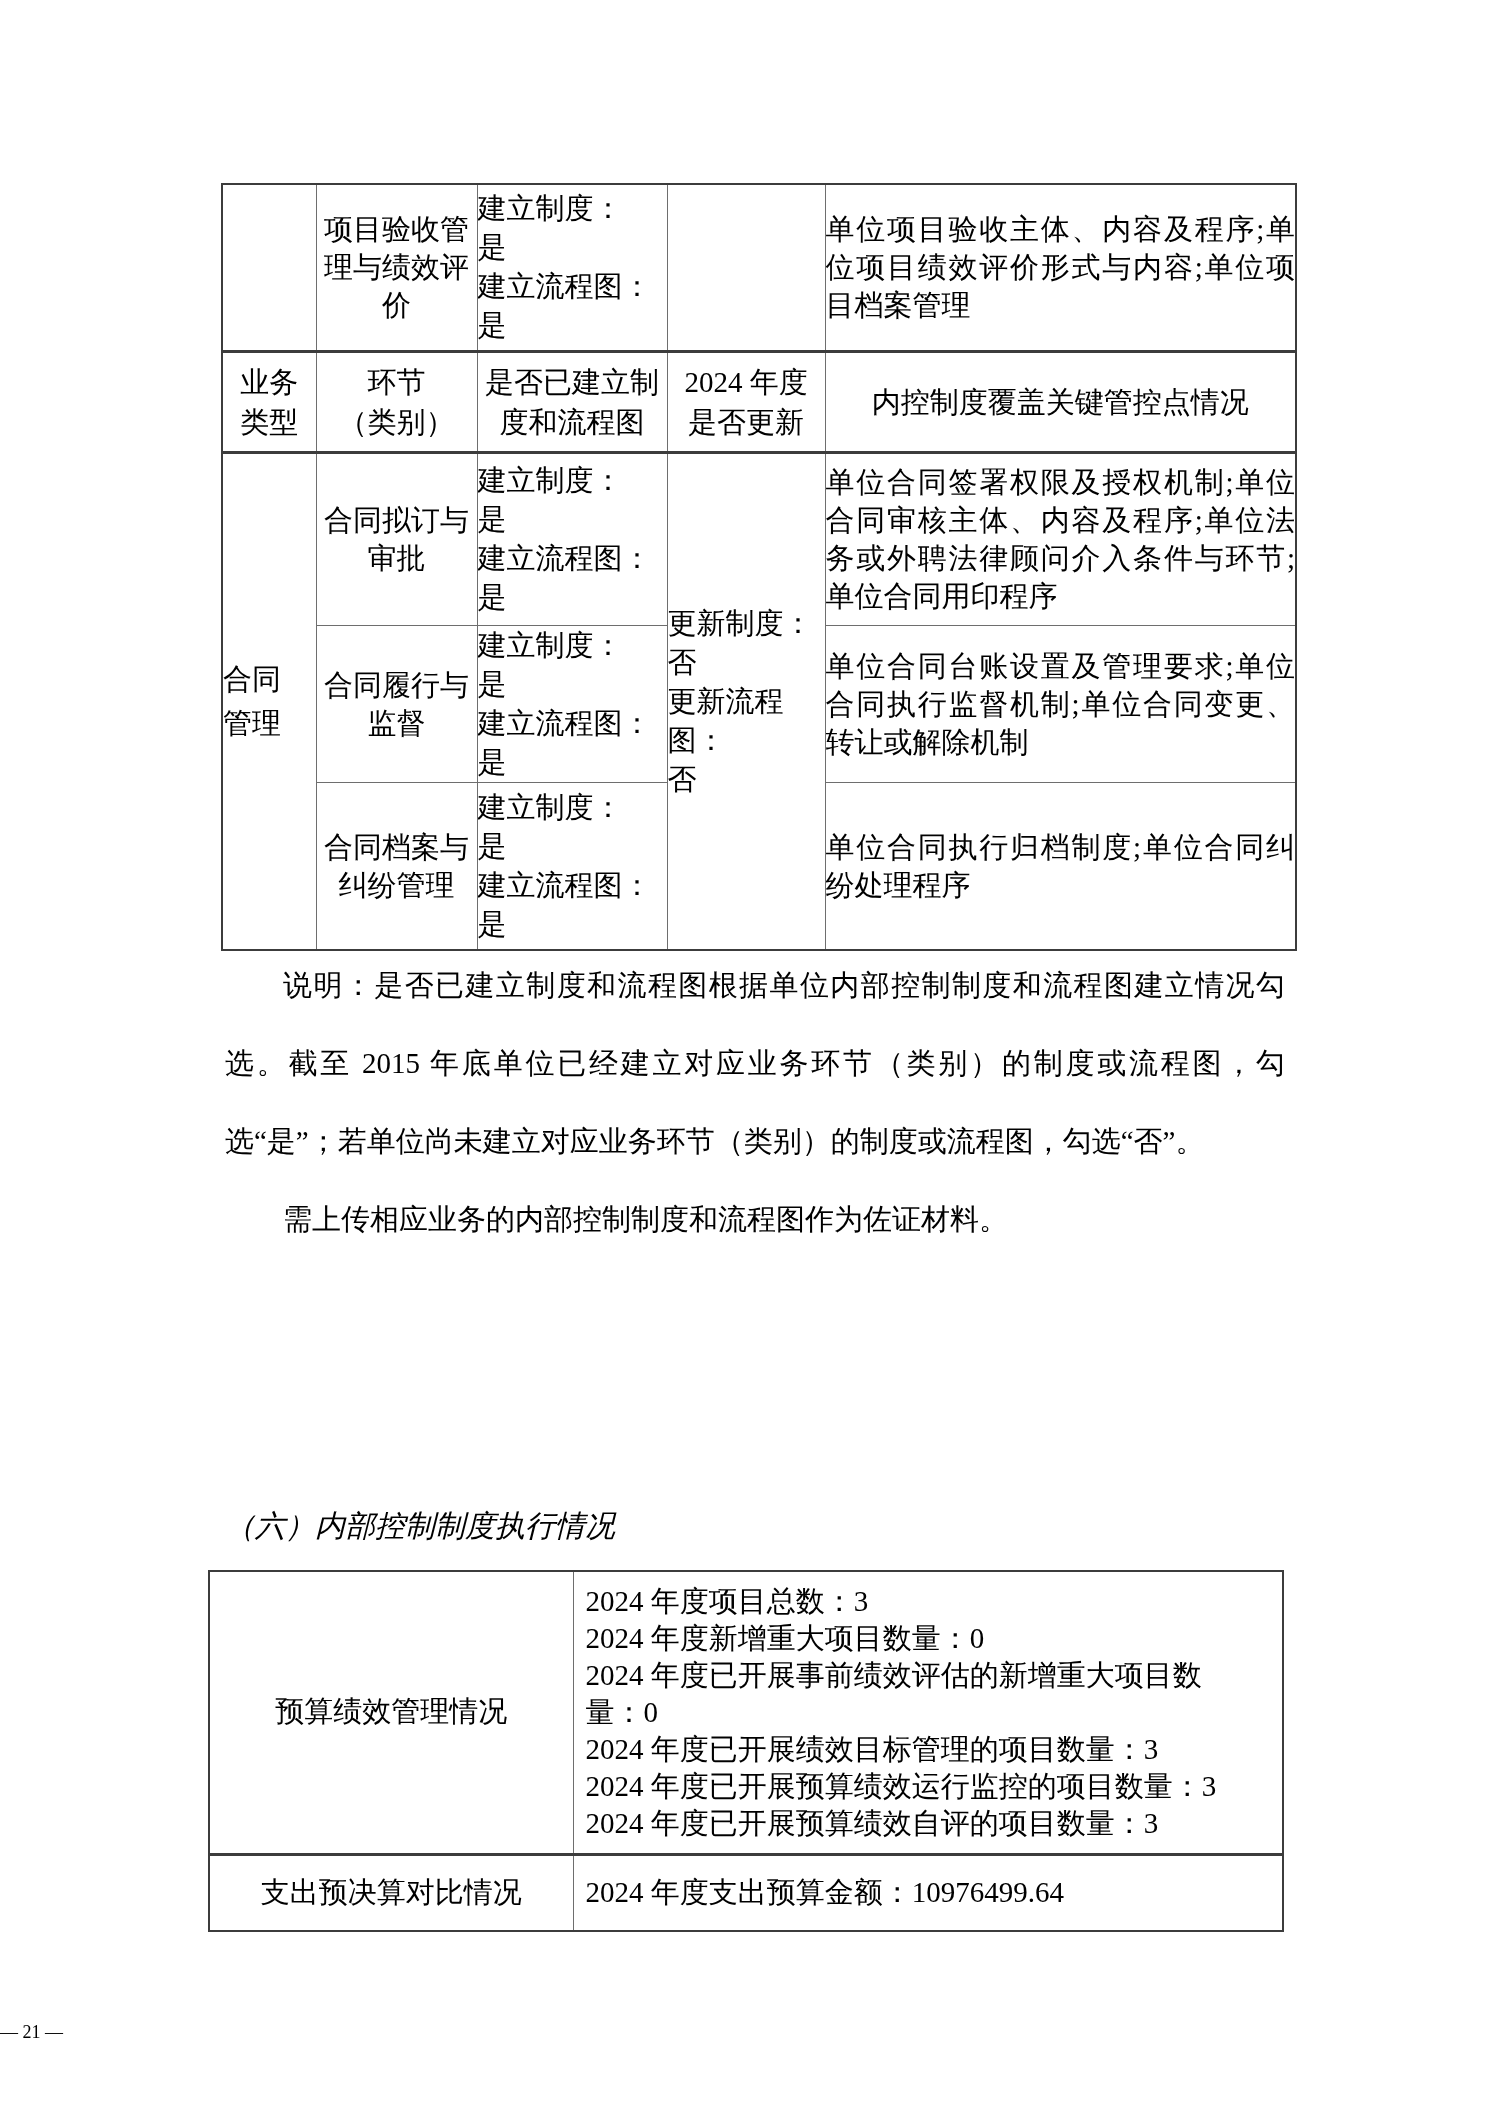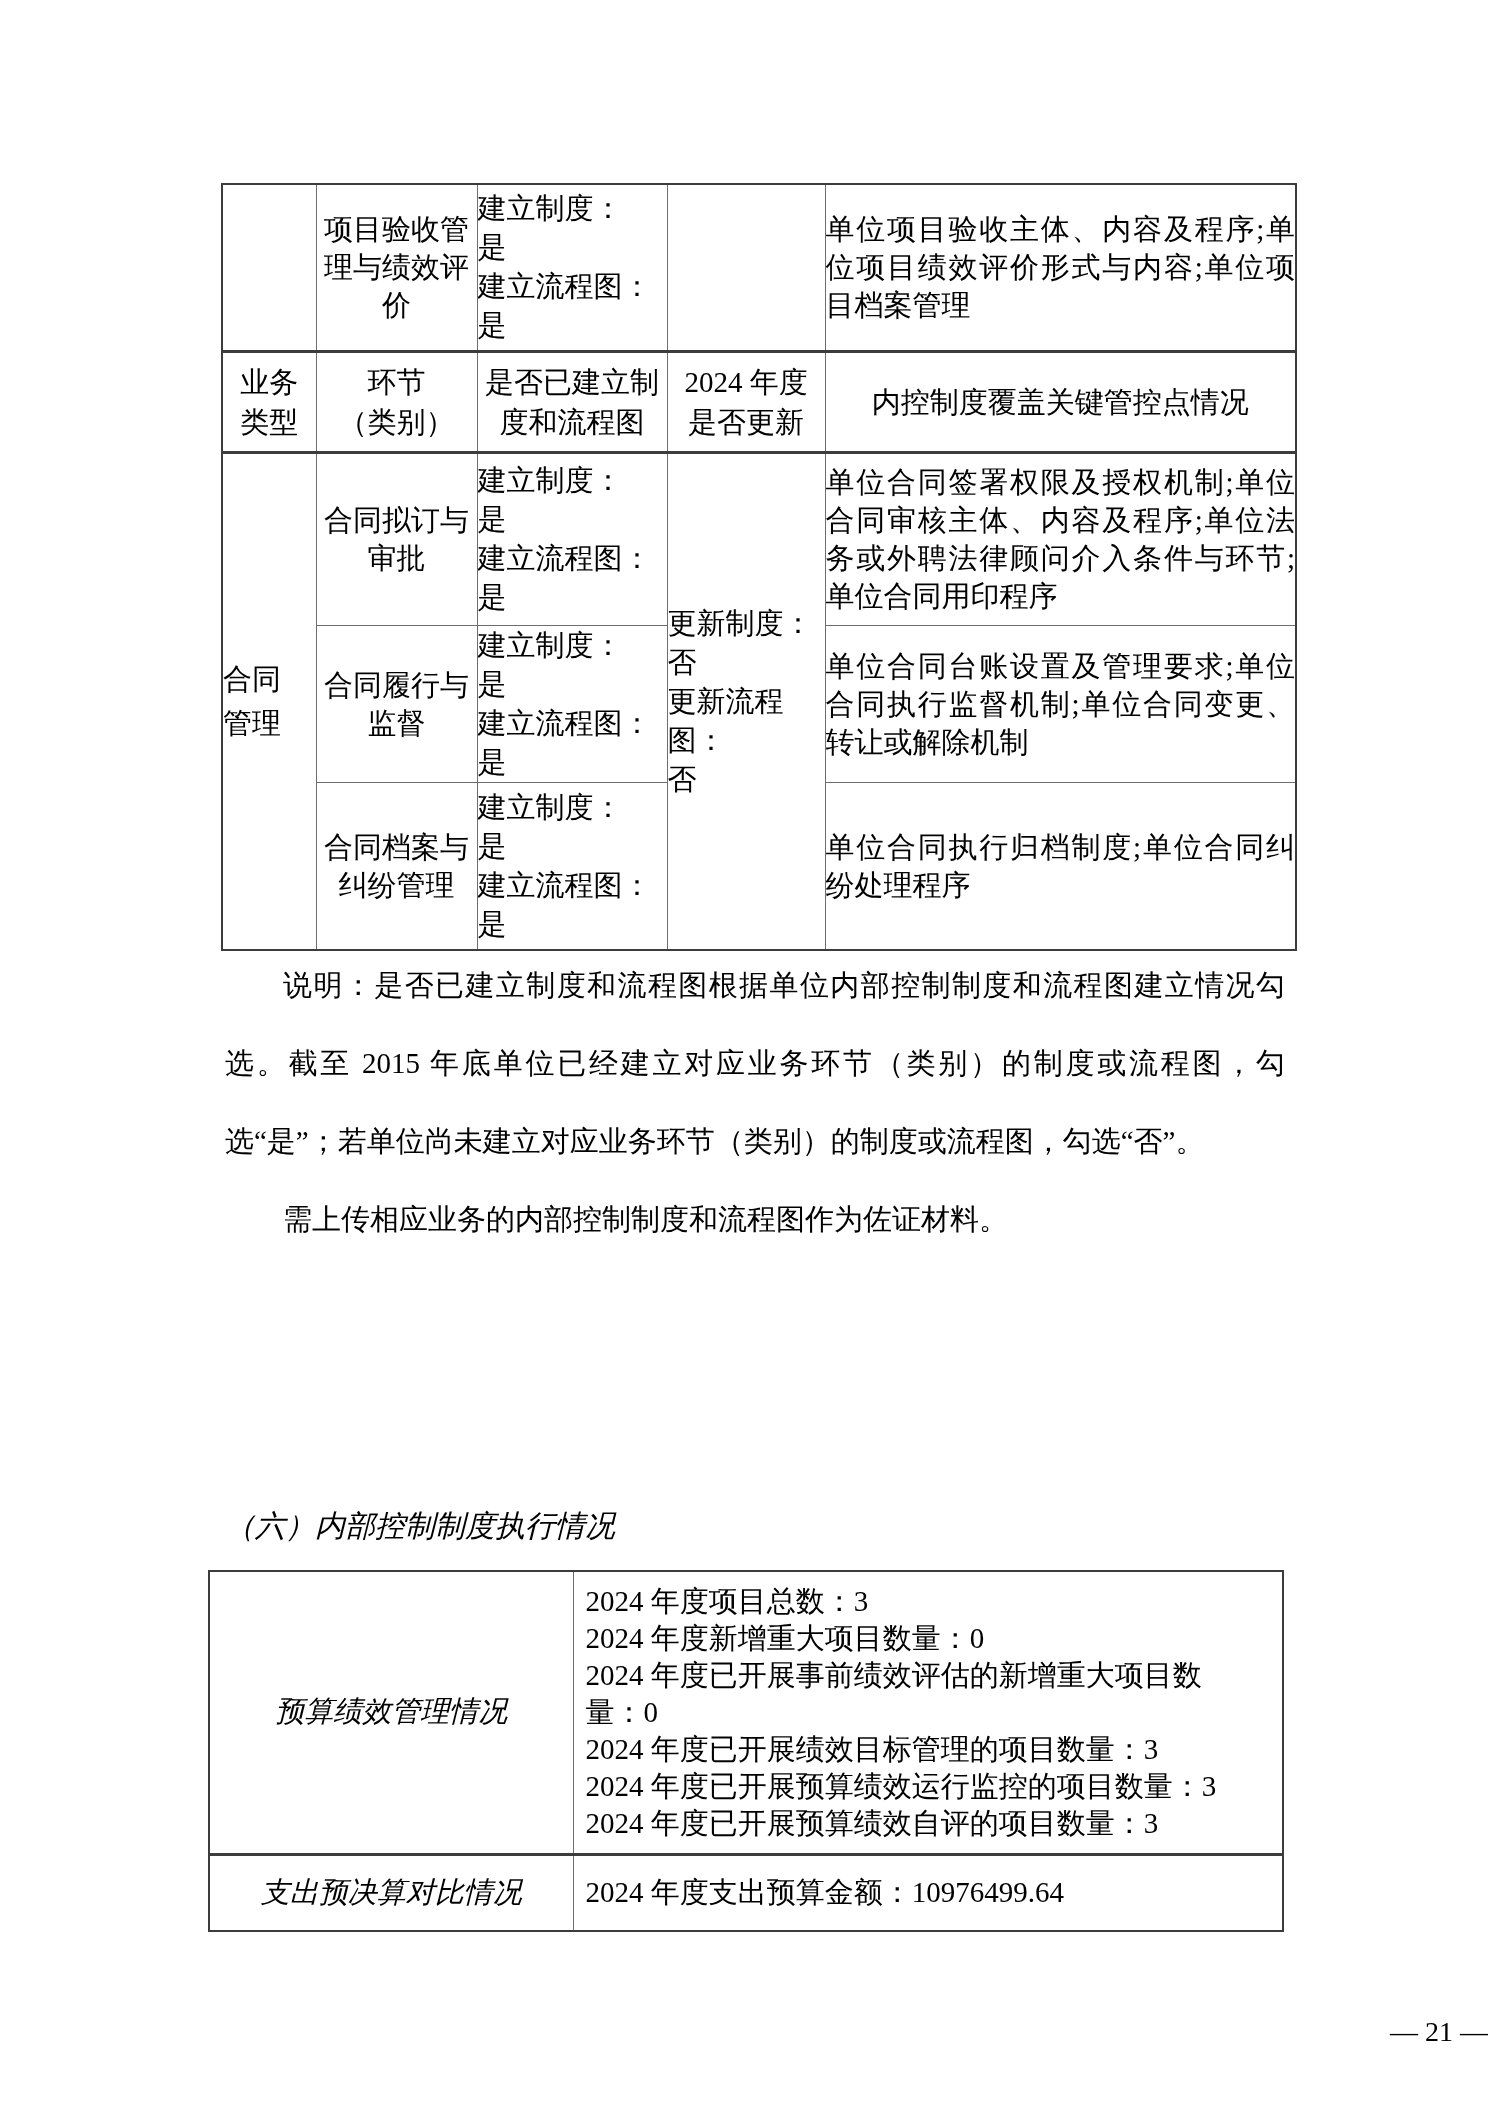--- a/index.html
+++ b/index.html
@@ -42,28 +42,28 @@
   
   table.t2{
     position:absolute;left:208px;top:1570px;width:1074px;
     border-collapse:collapse;table-layout:fixed;
     border:2px solid #3c3c3c;
   }
   table.t2 td{
     border:1px solid #6e6e6e;font-size:29px;vertical-align:middle;overflow:hidden;
   }
   table.t2 tr.rowA td{border-bottom:3px solid #3c3c3c;}
-  .t2lbl{text-align:center;padding:0 6px;font-style:italic;}
+  .t2lbl{text-align:center;padding:0 6px;}
   .t2val{
     text-align:left;line-height:37px;padding:10px 14px 10px 12px;margin-left:24px;
   }
   
   .footer{
     position:absolute;left:0;top:2010px;width:100%;
-    text-align:right;font-size:28px;line-height:44px;
+    text-align:left;font-size:18px;line-height:44px;
   }
 </style>
 </head>
 <body>
 
 <table class="t1">
   <colgroup>
     <col style="width:94px">
       <col style="width:161px">
       <col style="width:190px">

